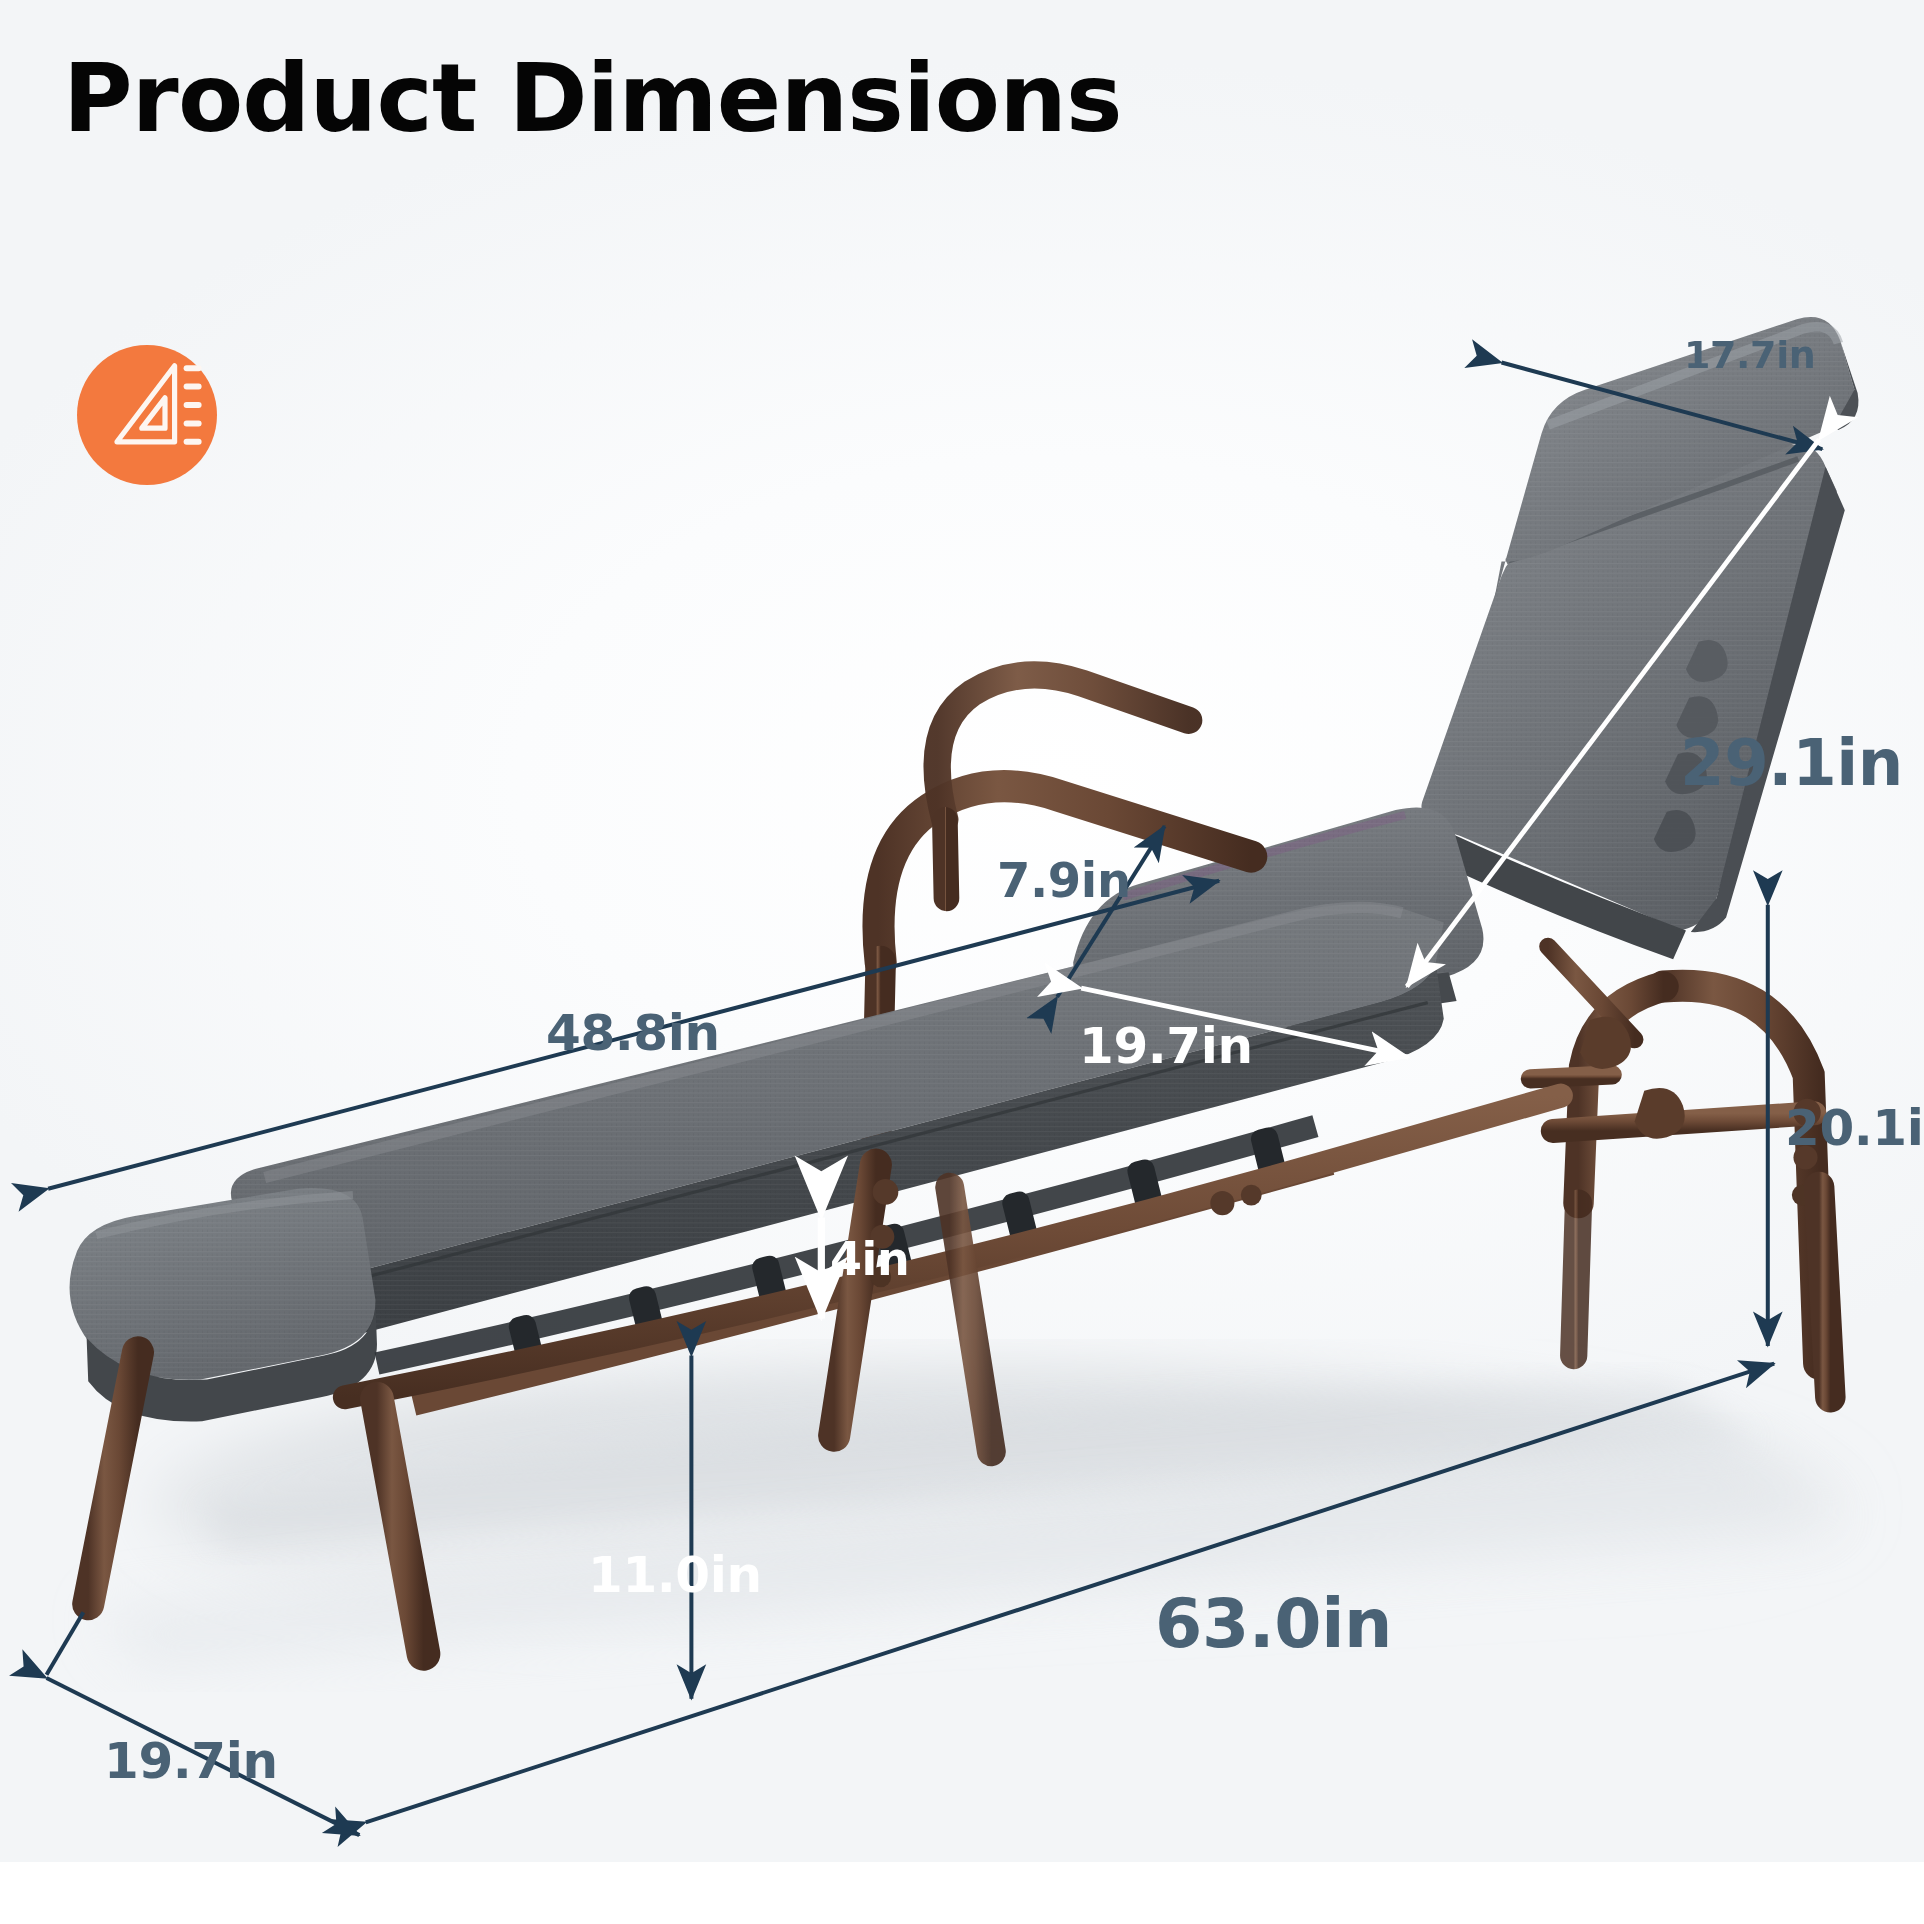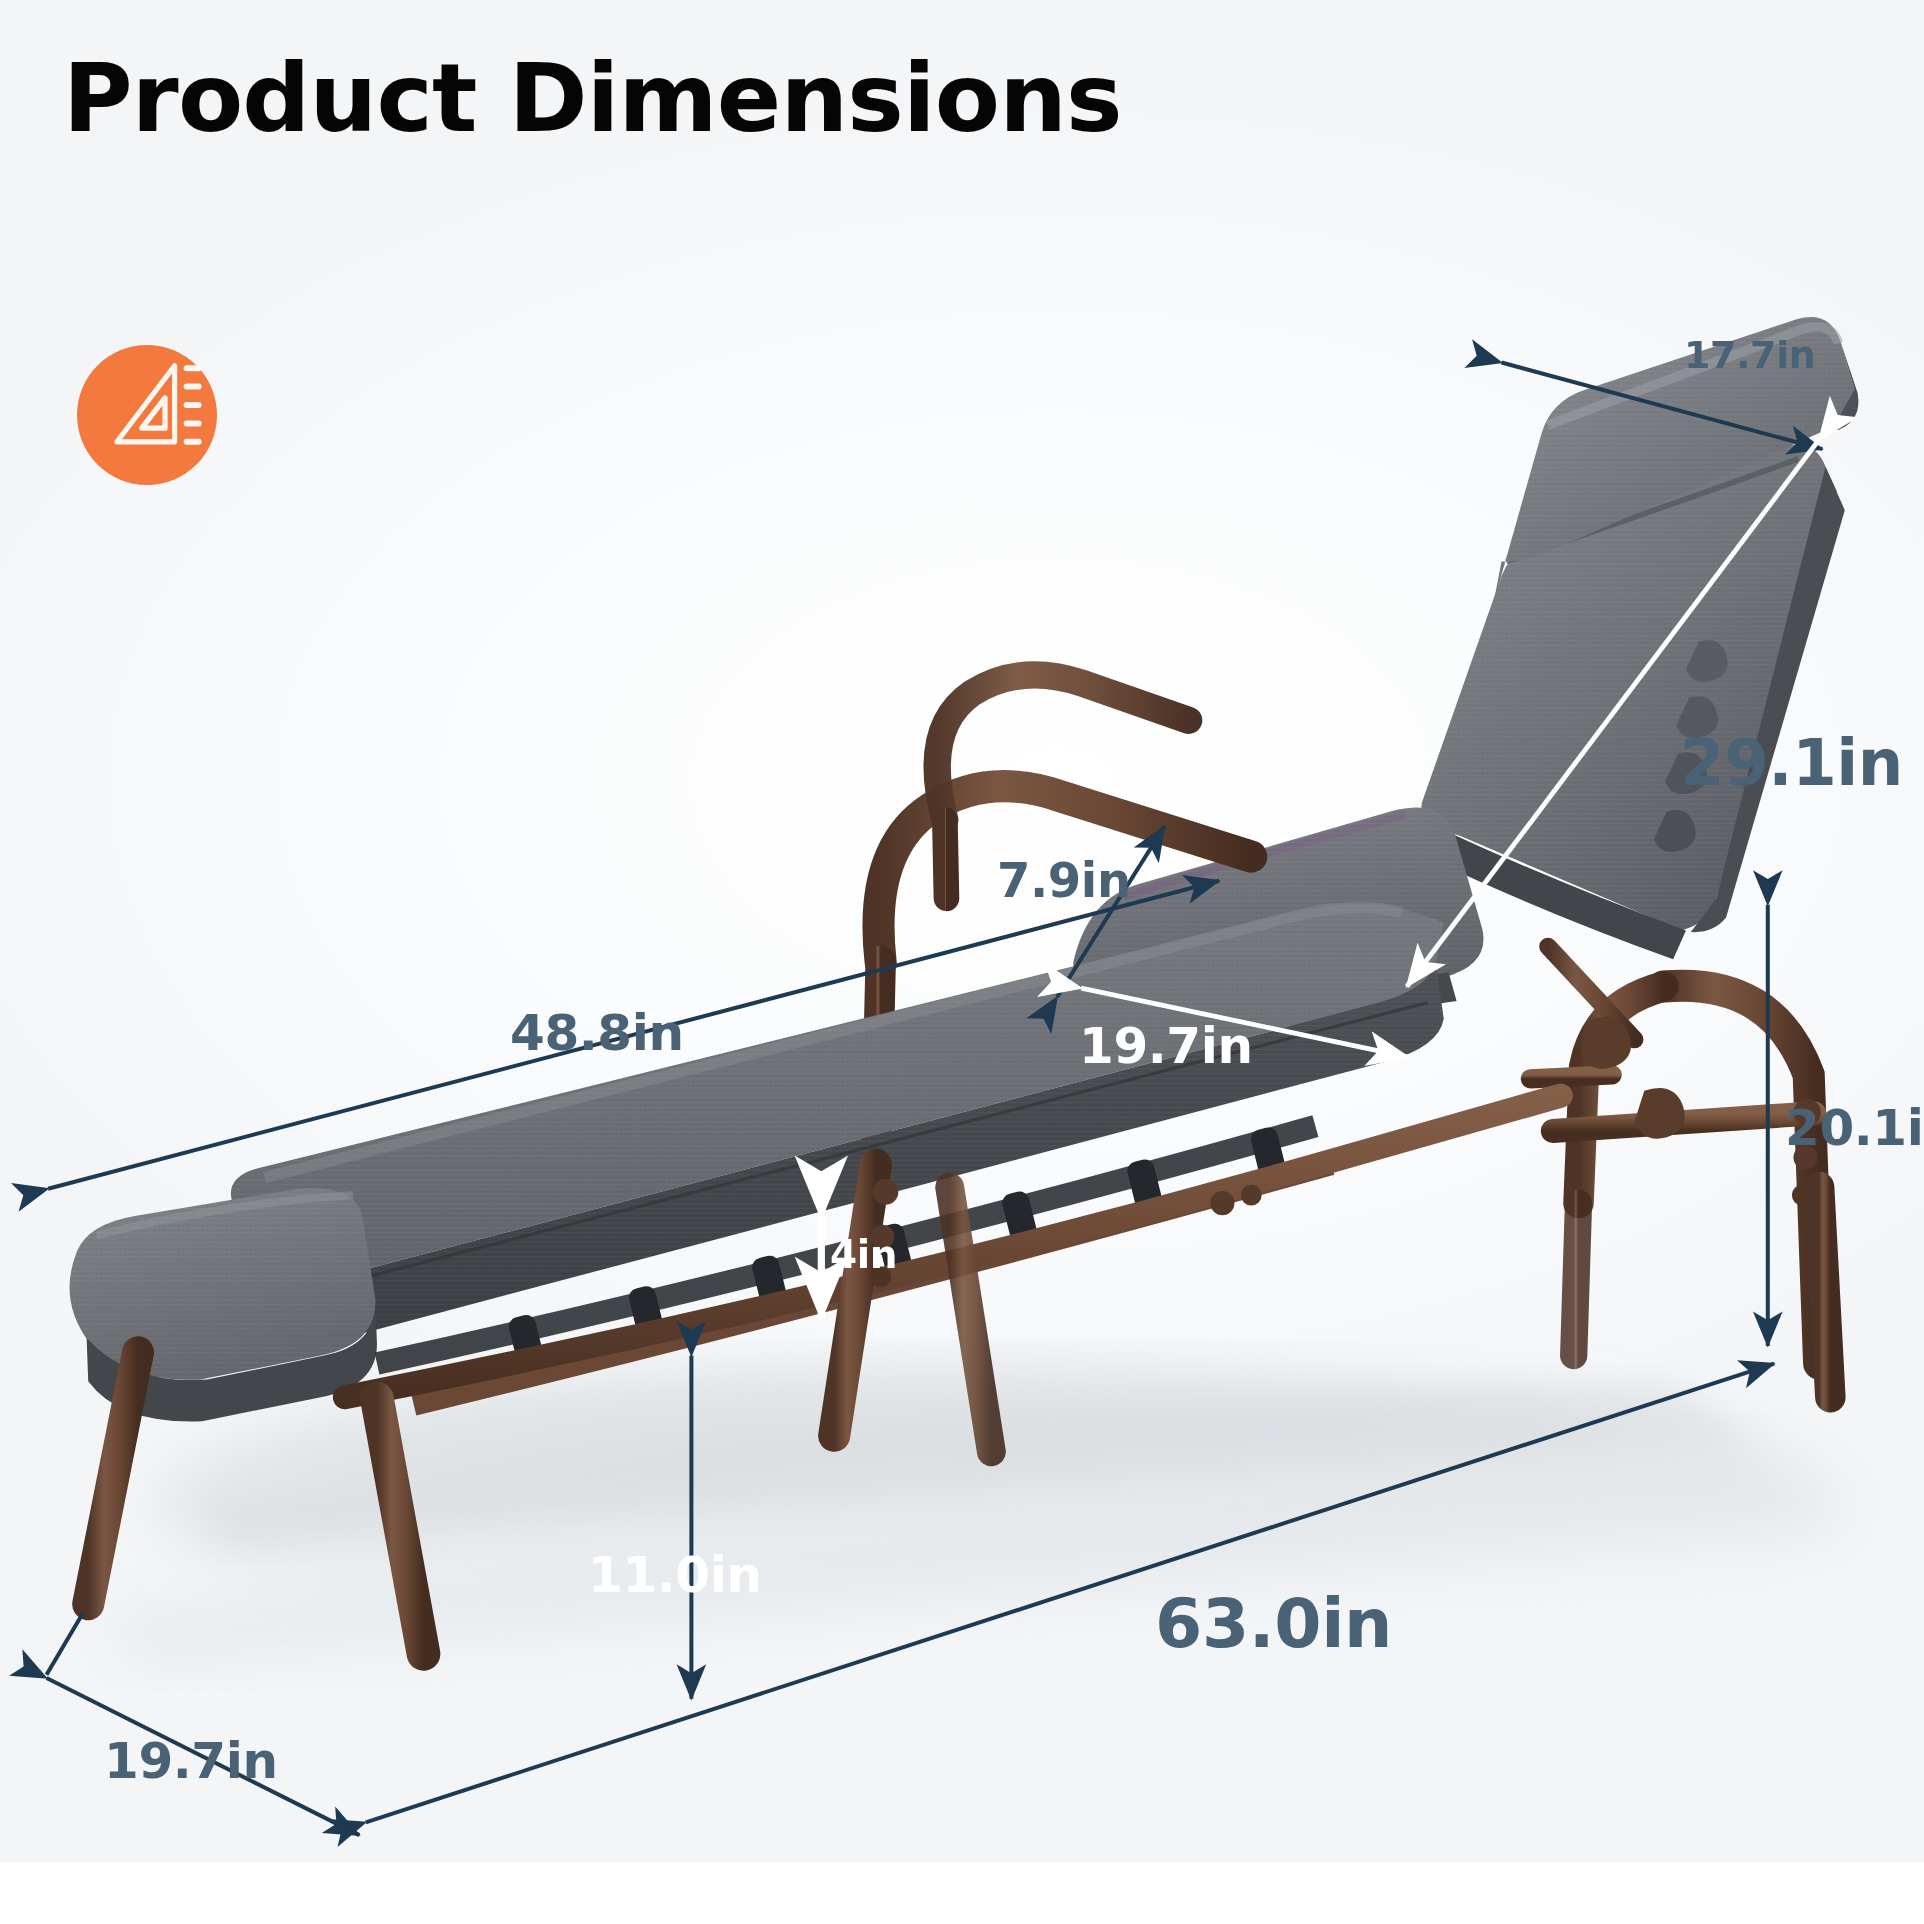--- a/index.html
+++ b/index.html
@@ -46,23 +46,23 @@
     font-weight:bold;
     white-space:nowrap;
     letter-spacing:-0.4px;
   }
   .dim.slate{color:#4A6275;}
   .dim.white{color:#ffffff;}
 
   #l-177 {left:1684px;top:333px;  font-size:38px;}
   #l-291 {left:1680px;top:726px;  font-size:64px;}
   #l-79  {left:997px;top:852px; font-size:48px;}
-  #l-488 {left:510px; top:1004px; font-size:50px;}
+  #l-488 {left:546px; top:1004px; font-size:50px;}
   #l-197m{left:1079px;top:1017px; font-size:50px;}
-  #l-4   {left:830px;top:1232px; font-size:39px;}
+  #l-4   {left:830px;top:1232px; font-size:46px;}
   #l-201 {left:1785px;top:1099px; font-size:50px;}
   #l-110 {left:588px; top:1546px; font-size:50px;}
   #l-630 {left:1155px;top:1584px; font-size:68px;}
   #l-197b{left:104px; top:1732px; font-size:50px;}
 </style>
 </head>
 <body>
 
 <div id="stage">
 

